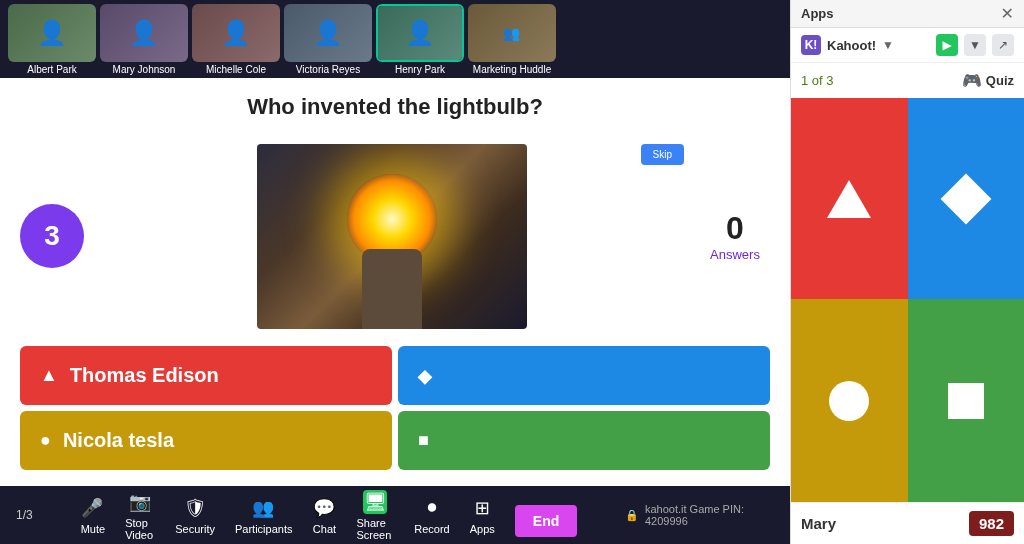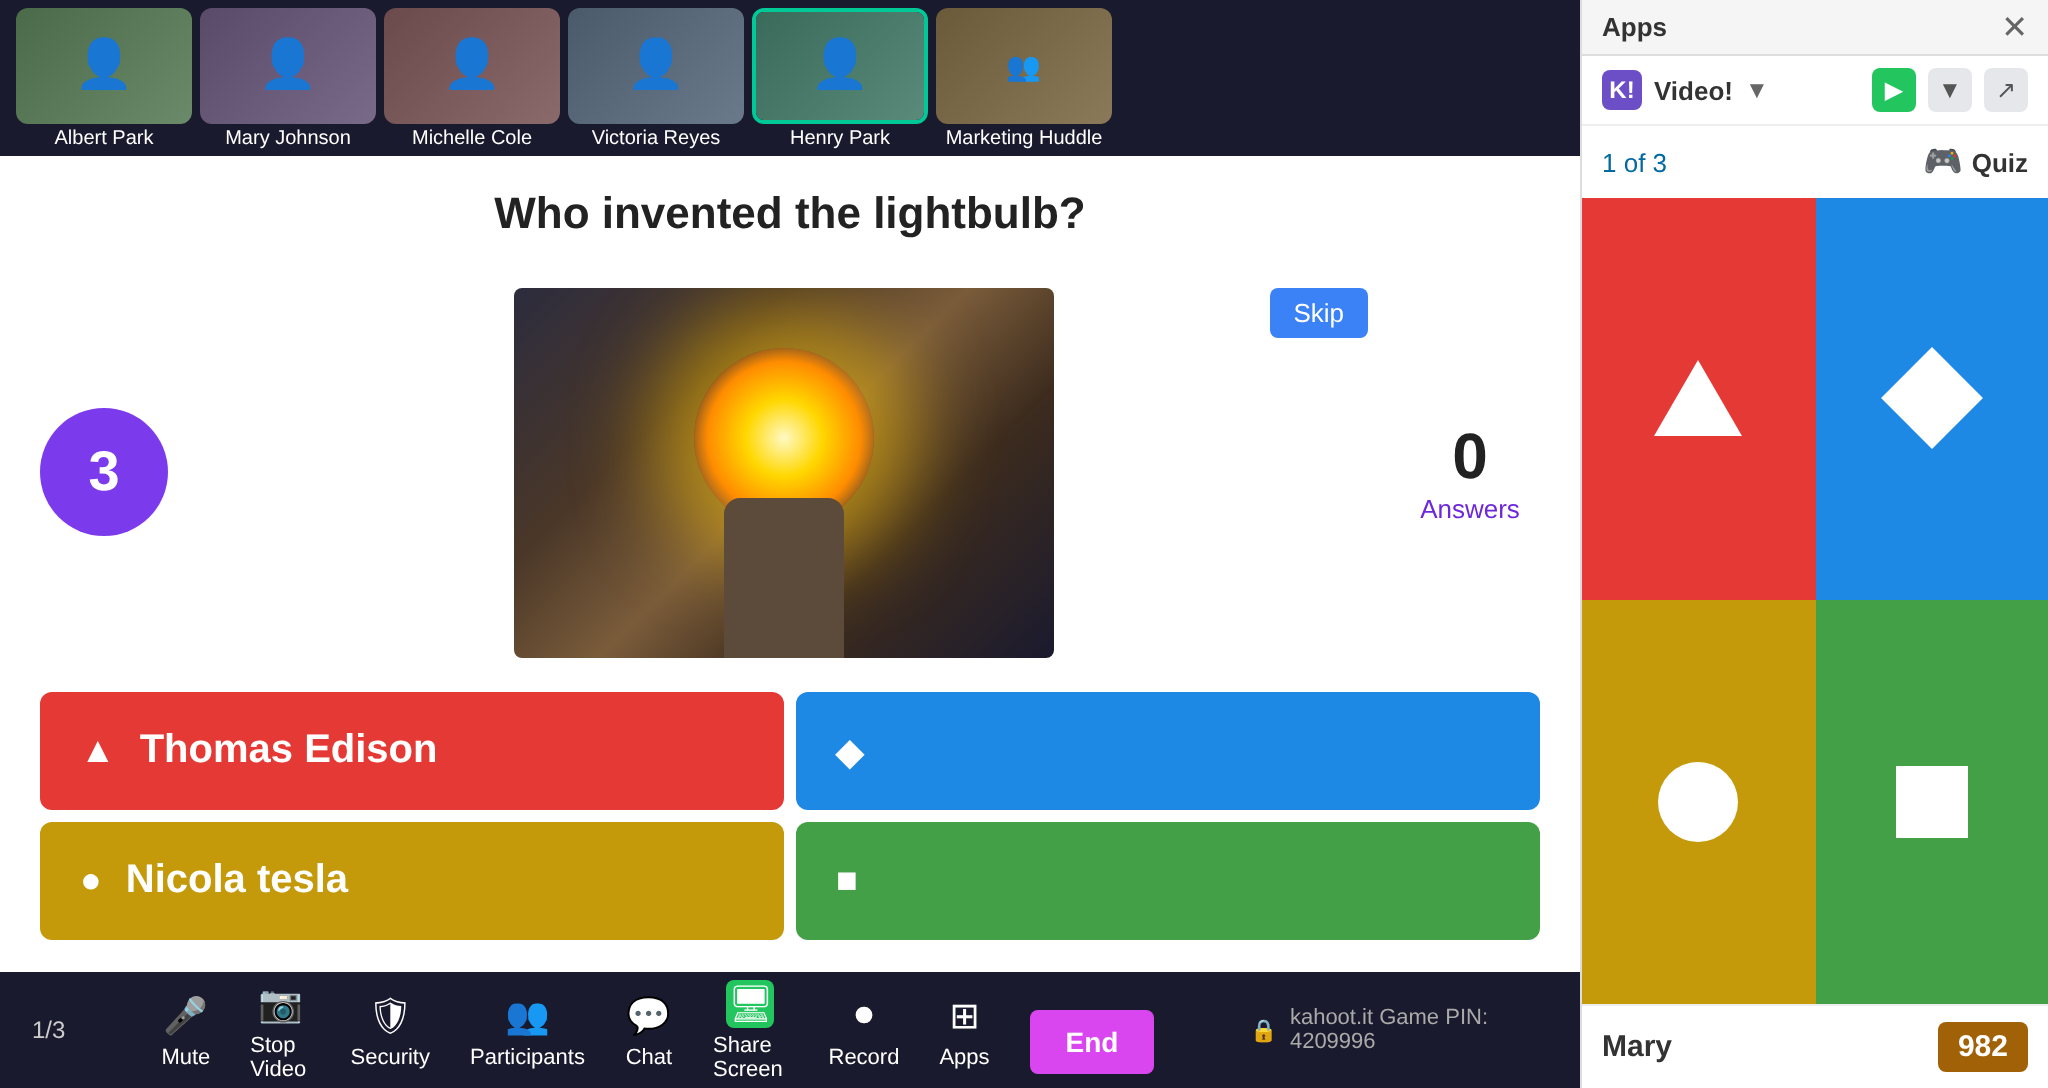--- a/index.html
+++ b/index.html
@@ -107,21 +107,21 @@
 
     .skip-btn {
       position: absolute;
       top: 0;
       right: 0;
       background: #3b82f6;
       color: white;
       border: none;
       padding: 5px 12px;
       border-radius: 4px;
-      font-size: 13px;
+      font-size: 10px;
       cursor: pointer;
     }
 
     .lightbulb-image {
       width: 270px;
       height: 185px;
       background: linear-gradient(135deg, #2c2c3e 0%, #4a3728 30%, #7a5c3a 50%, #3d2c1e 70%, #1a1a2e 100%);
       border-radius: 4px;
       display: flex;
       align-items: center;
@@ -353,21 +353,21 @@
 
     .quiz-header {
       padding: 8px 10px;
       display: flex;
       align-items: center;
       justify-content: space-between;
     }
 
     .quiz-progress {
       font-size: 13px;
-      color: #0369a1;
+      color: #4d7c0f;
     }
 
     .quiz-badge {
       display: flex;
       align-items: center;
       gap: 4px;
       font-size: 13px;
       font-weight: bold;
       color: #333;
     }
@@ -405,21 +405,21 @@
       border-top: 1px solid #eee;
     }
 
     .player-name {
       font-size: 15px;
       font-weight: bold;
       color: #333;
     }
 
     .player-score {
-      background: #a16207;
+      background: #7f1d1d;
       color: white;
       padding: 4px 10px;
       border-radius: 4px;
       font-size: 15px;
       font-weight: bold;
     }
 
     
     .triangle-shape {
       width: 0;
@@ -576,21 +576,21 @@
 
 <div class="right-panel">
   <div class="panel-header">
     <span class="panel-title">Apps</span>
     <span class="panel-close">✕</span>
   </div>
 
   <div class="kahoot-toolbar">
     <div class="kahoot-brand">
       <div class="kahoot-logo">K!</div>
-      <span class="kahoot-name">Video!</span>
+      <span class="kahoot-name">Kahoot!</span>
       <span style="color:#666;font-size:12px;">▼</span>
     </div>
     <div class="panel-actions">
       <button class="panel-action-btn green">▶</button>
       <button class="panel-action-btn gray">▼</button>
       <button class="panel-action-btn gray">↗</button>
     </div>
   </div>
 
   <div class="quiz-header">

